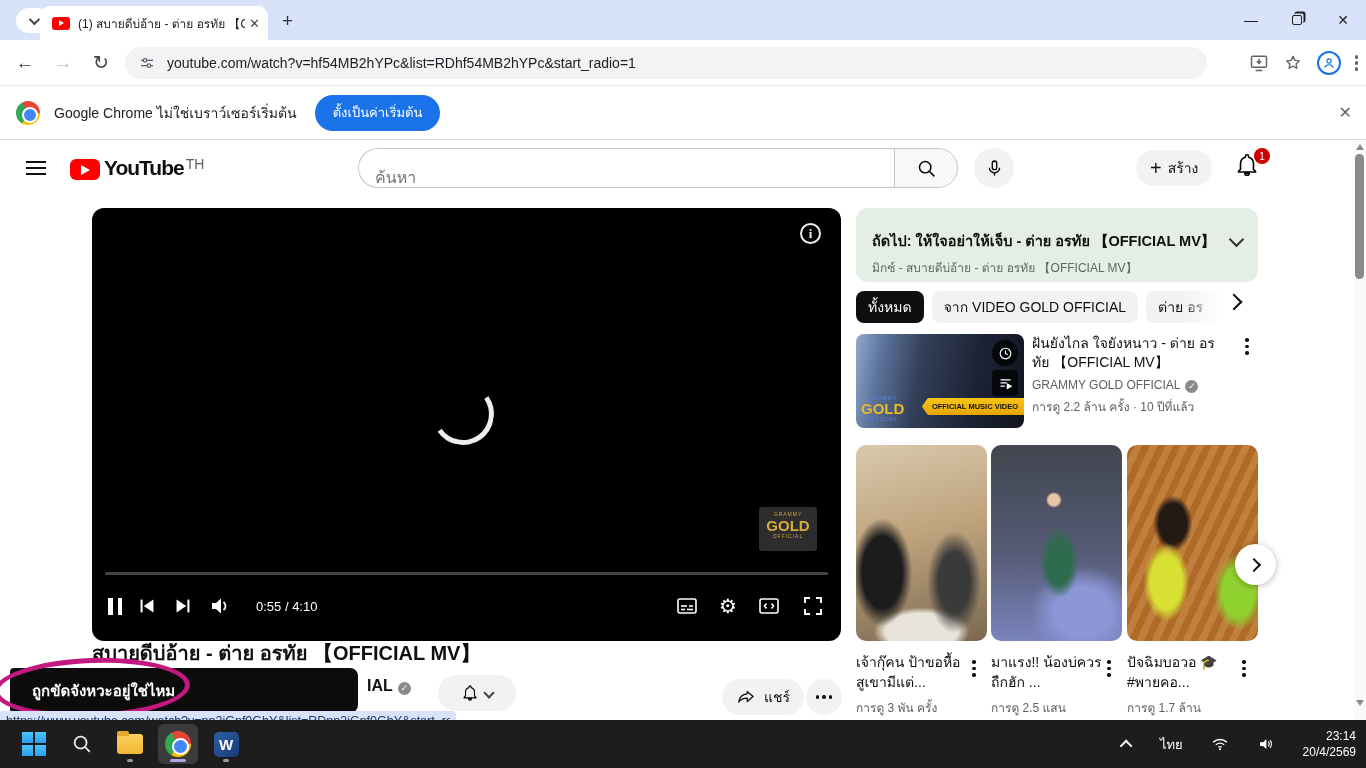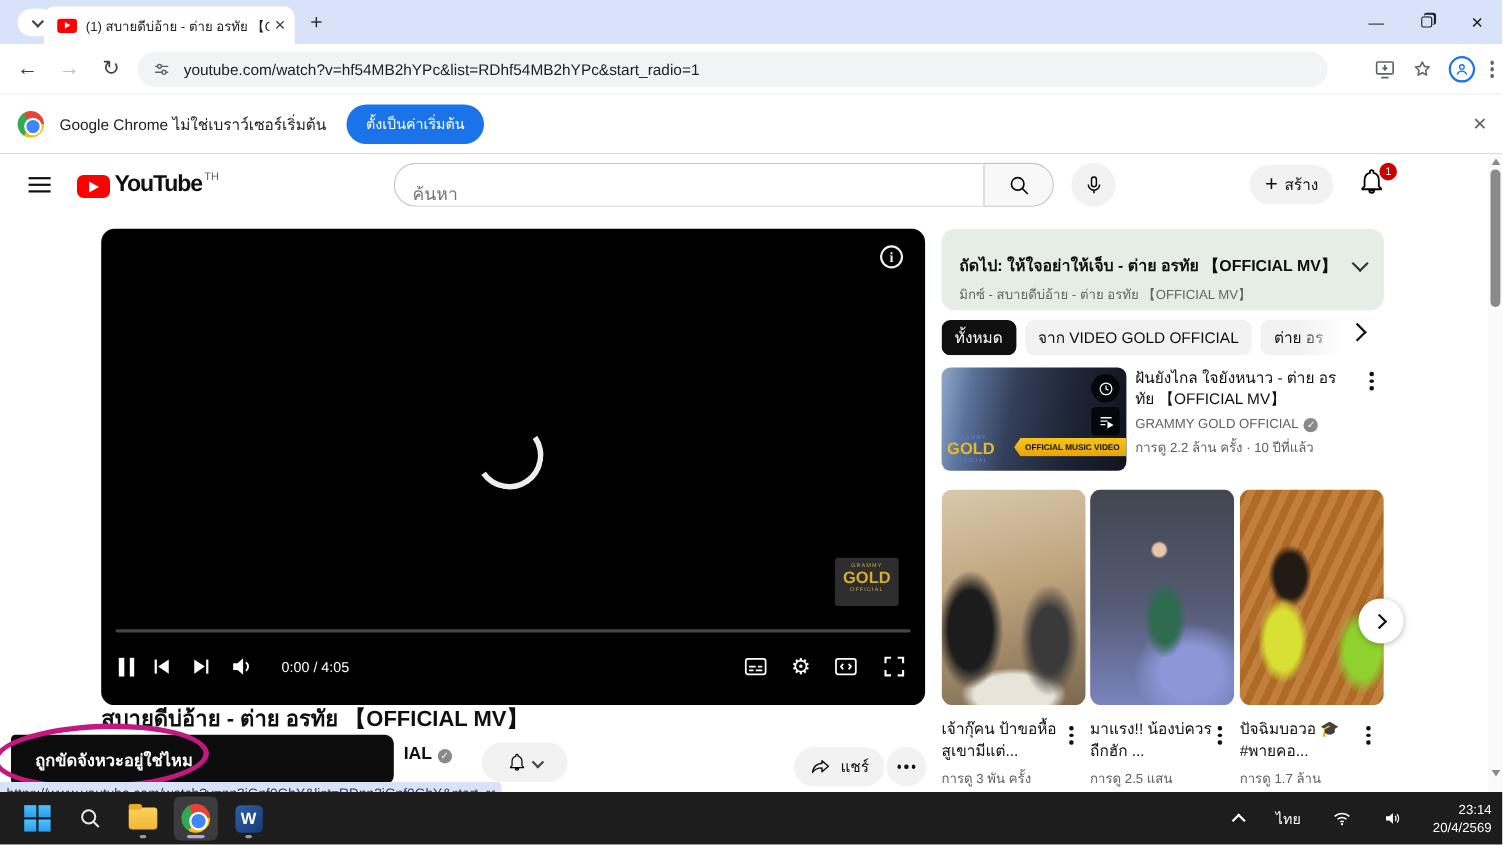--- a/index.html
+++ b/index.html
@@ -43,21 +43,21 @@
 
   
   .yt-page { position:absolute; left:0; top:140px; width:1366px; height:580px; background:#fff; overflow:hidden; }
   .yt-header { position:absolute; left:0; top:0; width:1366px; height:56px; display:flex; align-items:center; }
   .hamburger { position:absolute; left:26px; width:20px; display:flex; flex-direction:column; gap:4.5px; }
   .hamburger i { height:1.8px; background:#0f0f0f; }
   .yt-logo { position:absolute; left:70px; display:flex; align-items:flex-start; }
   .yt-logo-box { width:30px; height:21px; background:#ff0000; border-radius:6px; position:relative; margin-top:3px; }
   .yt-logo-box::after { content:""; position:absolute; left:11px; top:5.5px; border-left:9px solid #fff; border-top:5px solid transparent; border-bottom:5px solid transparent; }
   .yt-logo-word { font-size:21px; font-weight:bold; letter-spacing:-1px; color:#0f0f0f; margin-left:4px; }
-  .yt-region { font-size:10px; color:#606060; margin-left:2px; }
+  .yt-region { font-size:14px; color:#606060; margin-left:2px; }
   .searchbox { position:absolute; left:358px; top:8px; width:536px; height:40px; border:1px solid #c6c6c6; border-right:none; border-radius:20px 0 0 20px; display:flex; align-items:flex-end; padding-left:16px; }
   .searchbox input { border:none; outline:none; font-size:16px; width:480px; font-family:inherit; color:#0f0f0f; background:transparent; }
   .search-btn { position:absolute; left:894px; top:8px; width:64px; height:40px; background:#f8f8f8; border:1px solid #c6c6c6; border-radius:0 20px 20px 0; display:flex; align-items:center; justify-content:center; }
   .mic-btn { position:absolute; left:974px; top:8px; width:40px; height:40px; background:#f2f2f2; border-radius:50%; display:flex; align-items:center; justify-content:center; }
   .create-btn { position:absolute; left:1136px; top:10px; height:36px; background:#f2f2f2; border-radius:18px; display:flex; align-items:center; padding:0 14px; gap:6px; }
   .create-plus { font-size:20px; color:#0f0f0f; }
   .create-label { font-size:14px; color:#0f0f0f; }
   .bell-wrap { position:absolute; left:1234px; top:12px; width:30px; height:30px; }
   .bell-badge { position:absolute; right:-6px; top:-4px; min-width:16px; height:16px; background:#c00; color:#fff; font-size:10px; border-radius:8px; display:flex; align-items:center; justify-content:center; padding:0 4px; }
 
@@ -301,21 +301,21 @@
                 <polygon points="5,5 5,19 15.5,12"></polygon>
                 <rect x="16.8" y="5" width="2.2" height="14"></rect>
               </g>
             </svg>
           <svg width="24" height="24" viewBox="0 0 24 24">
               <g fill="#fff">
                 <polygon points="4,9 8,9 13,4.5 13,19.5 8,15 4,15"></polygon>
                 <path d="M15.5 8a5 5 0 0 1 0 8" fill="none" stroke="#fff" stroke-width="1.8"></path>
               </g>
             </svg>
-          <div class="pc-time">0:00 / 4:05</div>
+          <div class="pc-time">0:55 / 4:10</div>
         </div>
         <div class="pc-right">
           <svg width="24" height="24" viewBox="0 0 24 24">
               <g fill="none" stroke="#fff" stroke-width="1.6">
                 <rect x="3" y="5" width="18" height="14" rx="2"></rect>
                 <line x1="6" y1="12" x2="12" y2="12"></line>
                 <line x1="14" y1="12" x2="18" y2="12"></line>
                 <line x1="6" y1="15.5" x2="10" y2="15.5"></line>
                 <line x1="12" y1="15.5" x2="18" y2="15.5"></line>
               </g>

